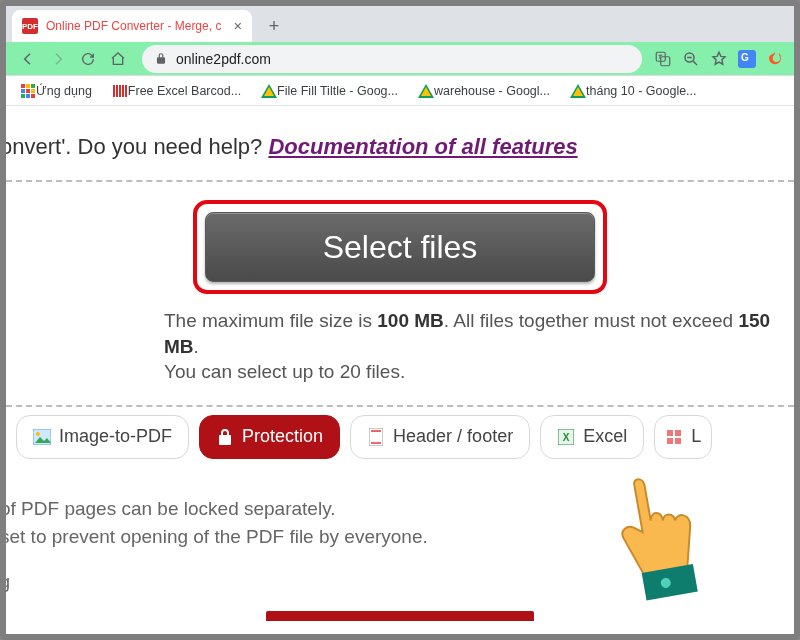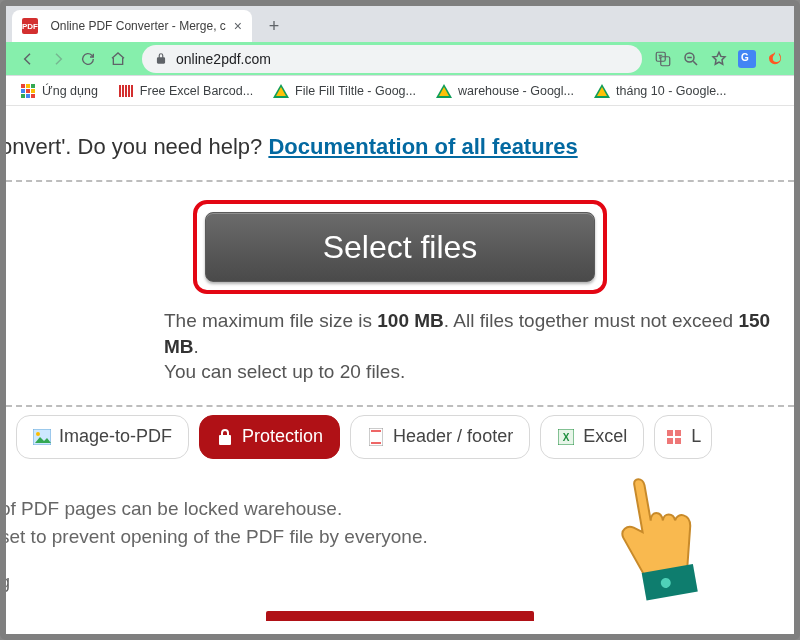--- a/index.html
+++ b/index.html
@@ -1,48 +1,48 @@
 <!DOCTYPE html>
 <html><head>
 <meta charset="utf-8">
 <style>
   * { box-sizing: border-box; margin: 0; padding: 0; }
   body { font-family: Arial, Helvetica, sans-serif; background: #888; }
   .frame { width: 800px; height: 640px; background: #fff; border: 6px solid #7f7f7f; border-radius: 6px; position: relative; overflow: hidden; }
 
   
   .tabbar { height: 36px; background: #dee1e6; display: flex; align-items: flex-end; padding-left: 6px; }
-  .tab { display: flex; align-items: center; height: 32px; background: #fff; border-radius: 8px 8px 0 0; padding: 0 10px; gap: 8px; min-width: 240px; text-align: right; }
+  .tab { display: flex; align-items: center; height: 32px; background: #fff; border-radius: 8px 8px 0 0; padding: 0 10px; gap: 8px; min-width: 240px; }
   .favicon { width: 16px; height: 16px; background: #d32f2f; color: #fff; font-size: 8px; font-weight: bold; display: flex; align-items: center; justify-content: center; border-radius: 2px; }
-  .tab-title { font-size: 12px; color: #404040; white-space: nowrap; overflow: hidden; text-overflow: ellipsis; flex: 1; }
+  .tab-title { font-size: 12px; color: #ef4444; white-space: nowrap; overflow: hidden; text-overflow: ellipsis; flex: 1; }
   .tab-close { font-size: 14px; color: #5f6368; cursor: pointer; }
   .newtab { width: 28px; height: 28px; display: flex; align-items: center; justify-content: center; font-size: 18px; color: #5f6368; margin-left: 8px; margin-bottom: 2px; cursor: pointer; border-radius: 50%; }
 
   .navbar { height: 34px; background: #86efac; border-bottom: 1px solid #dadce0; display: flex; align-items: center; padding: 0 8px; gap: 2px; }
   .navbtn { width: 28px; height: 28px; display: flex; align-items: center; justify-content: center; color: #5f6368; border-radius: 50%; cursor: pointer; }
   .navbtn svg { width: 16px; height: 16px; }
   .omnibox { flex: 1; height: 28px; background: #f1f3f4; border-radius: 14px; display: flex; align-items: center; padding: 0 12px; gap: 8px; margin: 0 8px; }
   .omnibox svg { width: 14px; height: 14px; color: #5f6368; }
   .omnibox input { border: none; background: transparent; outline: none; font-size: 14px; color: #202124; flex: 1; }
   .rightctrls { display: flex; align-items: center; gap: 6px; }
   .ext-icon { width: 22px; height: 22px; display:flex; align-items:center; justify-content:center; }
 
   .bookmarks { height: 30px; background: #fff; border-bottom: 1px solid #e3e3e3; display: flex; align-items: center; padding: 0 8px; gap: 8px; }
-  .bm { display: flex; align-items: center; gap: 6px; font-size: 12.5px; color: #3c4043; padding: 4px 6px; border-radius: 4px; cursor: pointer; white-space: nowrap; }
+  .bm { display: flex; align-items: center; gap: 0; font-size: 12.5px; color: #3c4043; padding: 4px 6px; border-radius: 4px; cursor: pointer; white-space: nowrap; }
   .bm-icon { width: 16px; height: 16px; display: flex; align-items: center; justify-content: center; }
   .apps-icon { display:grid; grid-template-columns:repeat(3,4px); grid-template-rows:repeat(3,4px); gap:1px; }
   .apps-icon span:nth-child(1){background:#ea4335}.apps-icon span:nth-child(2){background:#fbbc04}.apps-icon span:nth-child(3){background:#34a853}.apps-icon span:nth-child(4){background:#4285f4}.apps-icon span:nth-child(5){background:#ea4335}.apps-icon span:nth-child(6){background:#fbbc04}.apps-icon span:nth-child(7){background:#34a853}.apps-icon span:nth-child(8){background:#4285f4}.apps-icon span:nth-child(9){background:#ea4335}
   .barcode-icon { width:16px; height:14px; background: repeating-linear-gradient(90deg,#d32f2f 0 2px,#fff 2px 3px); border:1px solid #fff; }
   .drive-triangle { width: 0; height: 0; border-left: 8px solid transparent; border-right: 8px solid transparent; border-bottom: 14px solid #0f9d58; position:relative; }
   .drive-triangle::after{ content:""; position:absolute; left:-5px; top:3px; width:0;height:0;border-left:5px solid transparent;border-right:5px solid transparent;border-bottom:9px solid #ffc107; }
 
   
   .page { position: absolute; top: 100px; left: 0; right: 0; bottom: 0; background: #fff; overflow:hidden; }
   .helpline { font-size: 22px; color: #333; padding: 28px 0 20px 0; margin-left: -6px; }
-  .helpline a { color: #0369a1; text-decoration: underline; font-weight: bold; }
+  .helpline a { color: #701a75; text-decoration: underline; font-weight: bold; font-style: italic; }
 
   .dashed { border-top: 2px dashed #bdbdbd; }
 
   .select-area { text-align: center; padding: 18px 0 16px 0; position: relative; }
   .highlight-box { display:inline-block; border: 4px solid #e30613; border-radius: 14px; padding: 8px; }
   .select-btn { display:inline-flex; align-items:center; justify-content:center; width: 390px; height: 70px; border-radius: 8px; border: 1px solid #5a5a5a; background: linear-gradient(#6b6b6b,#5a5a5a 50%,#4a4a4a); color: #fff; font-size: 32px; box-shadow: inset 0 1px 0 rgba(255,255,255,.25), 0 2px 3px rgba(0,0,0,.3); cursor:pointer; }
   .limits { font-size: 19px; color: #555; margin: 14px auto 0; text-align:left; padding-left: 158px; line-height:1.35; }
   .limits b { color:#333; }
 
   .tabsrow { display: flex; gap: 10px; padding: 8px 10px; border-top: 2px dashed #bdbdbd; margin-top: 4px; overflow:hidden; }
@@ -247,21 +247,21 @@
               <rect x="9" y="1" width="6" height="6" fill="#e77"></rect>
               <rect x="1" y="9" width="6" height="6" fill="#e77"></rect>
               <rect x="9" y="9" width="6" height="6" fill="#e77"></rect>
             </svg>
           </span>
         <span>L</span>
       </div>
     </div>
 
     <div class="desc">
-      <span>of PDF pages can be locked warehouse.</span><br>
+      <span>of PDF pages can be locked separately.</span><br>
       <span>set to prevent opening of the PDF file by everyone.</span>
     </div>
     <div class="sub">g</div>
 
     <div class="redbox"></div>
   </div>
 
 </div>
 
 </body></html>

